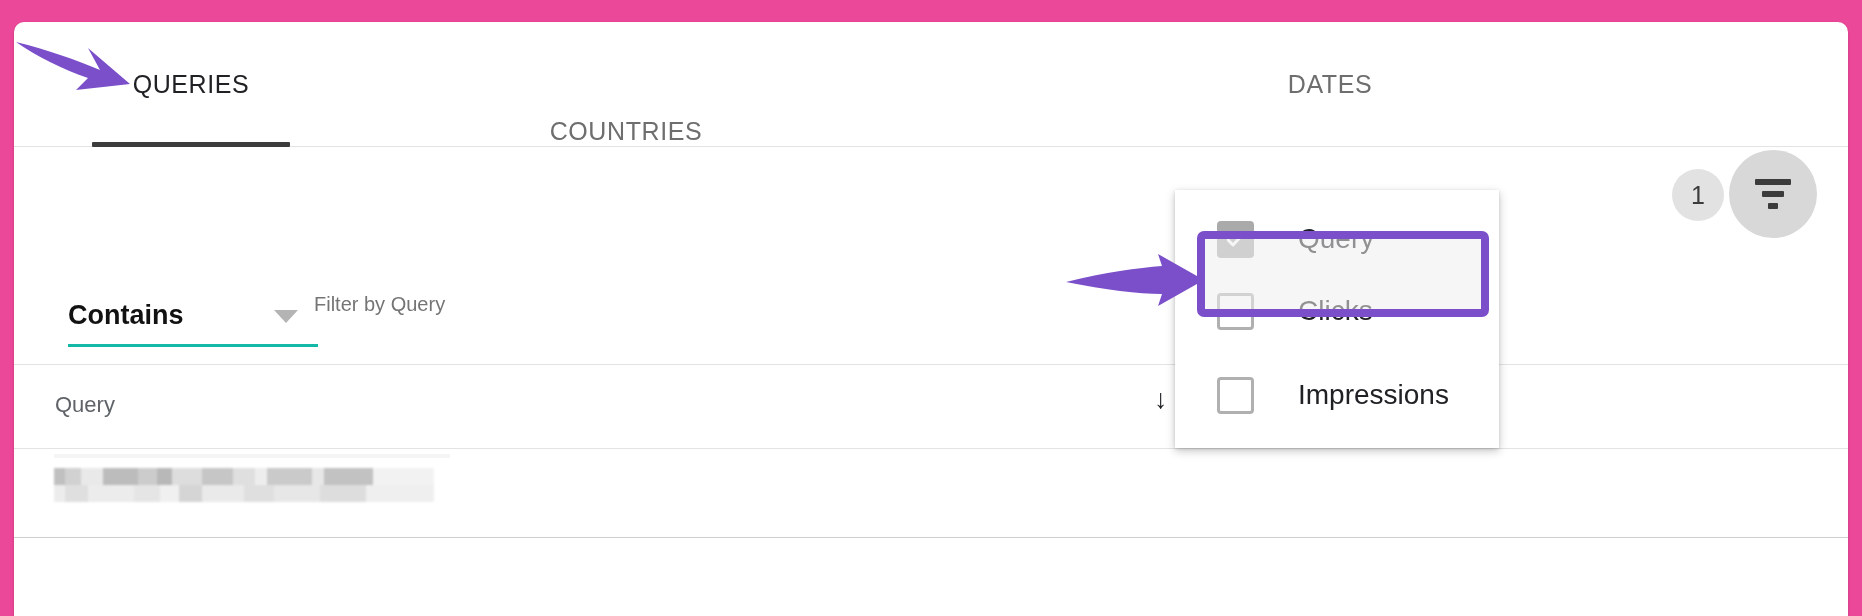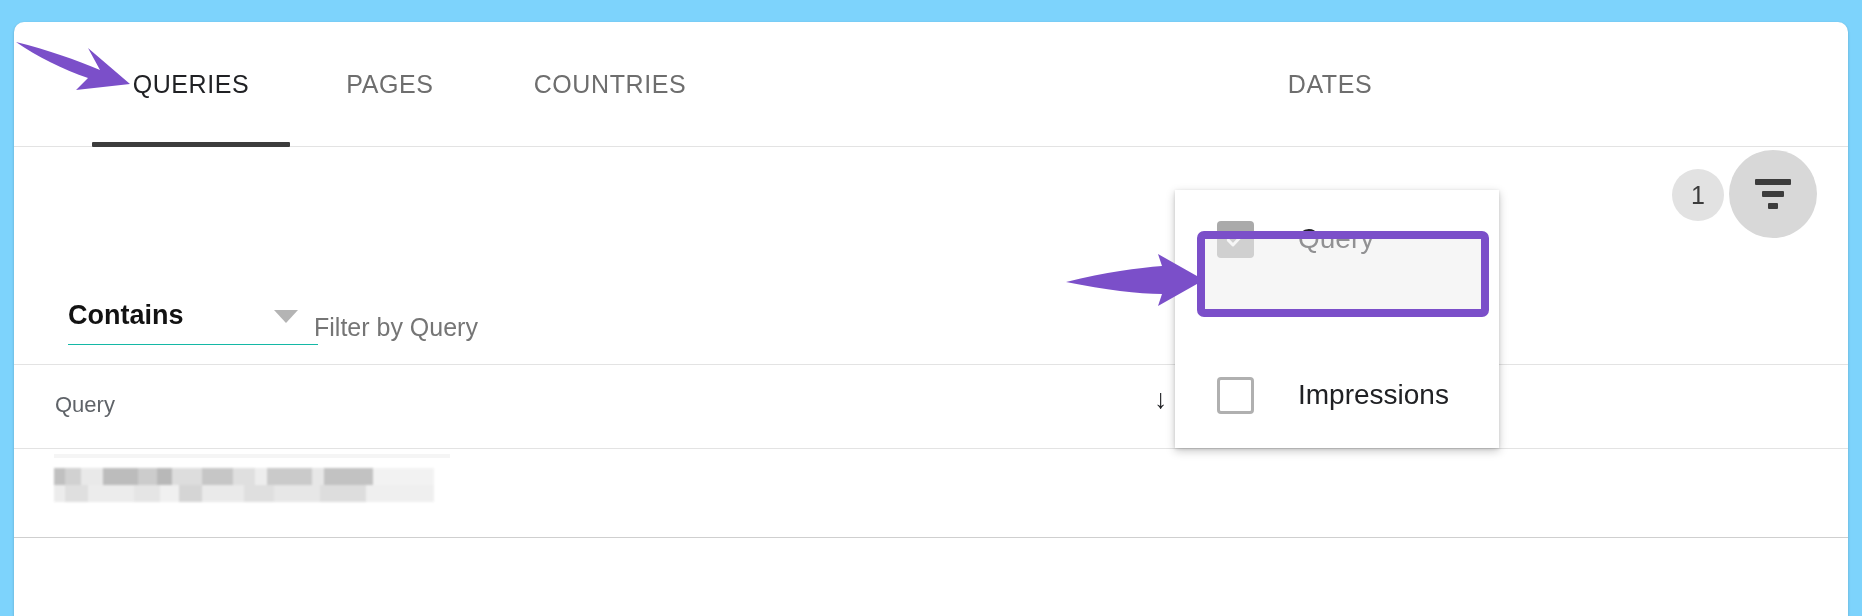--- a/index.html
+++ b/index.html
@@ -10,21 +10,21 @@
     height: 616px;
     overflow: hidden;
     font-family: "Liberation Sans", sans-serif;
     -webkit-font-smoothing: antialiased;
   }
 
   #screen {
     position: relative;
     width: 1862px;
     height: 616px;
-    background: #7dd3fc;
+    background: #ec4899;
     text-decoration: underline;
   }
 
   
   .card {
     position: absolute;
     left: 14px;
     top: 22px;
     width: 1834px;
     height: 594px;
@@ -125,47 +125,47 @@
     width: 100%;
     height: 118px;
     border-bottom: 1px solid #e3e3e3;
   }
   .select-contains {
     position: absolute;
     left: 54px;
     top: 40px;
     width: 250px;
     height: 58px;
-    border-bottom: 1px solid #14b8a6;
+    border-bottom: 3px solid #14b8a6;
     display: flex;
     align-items: center;
   }
   .select-contains .value {
     font-size: 27px;
     font-weight: 700;
     color: #121212;
   }
   .caret {
     position: absolute;
     right: 20px;
     top: 24px;
     width: 0; height: 0;
     border-left: 12px solid transparent;
     border-right: 12px solid transparent;
     border-top: 13px solid #b4b4b4;
   }
   .filter-input {
     position: absolute;
     left: 298px;
-    top: 51px;
+    top: 28px;
     width: 1050px;
     height: 58px;
     display: flex;
     align-items: center;
-    font-size: 25px;
+    font-size: 20px;
     color: #9e9e9e;
     background: transparent;
     border: none;
     outline: none;
     font-family: "Liberation Sans", sans-serif;
   }
 
   
   .thead {
     position: absolute;
@@ -317,25 +317,22 @@
 
   <div class="card">
 
     <div class="tabbar">
 
       <div class="tab active" style="left:78px;width:198px;">
         <span>QUERIES</span>
         <span class="underline"></span>
       </div>
 
-      <div class="tab" style="left:300px;width:152px;">
-        <span>PAGES</span>
-      </div>
-
-      <div class="tab" style="left:478px;width:236px;">
+
+      <div class="tab" style="left:494px;width:236px;align-items:flex-end;">
         <span>COUNTRIES</span>
       </div>
 
 
 
       <div class="tab" style="left:1240px;width:152px;">
         <span>DATES</span>
       </div>
     </div>
 
@@ -383,20 +380,24 @@
 
     <div class="dd-item" id="dd-query">
       <span class="cb checked">
         <svg width="25" height="25" viewBox="0 0 24 24" aria-hidden="true">
           <path d="M5 12.6 L9.6 17.2 L19 7.3" fill="none" stroke="#ffffff" stroke-width="2.8" stroke-linecap="round" stroke-linejoin="round"></path>
         </svg>
       </span>
       <span class="lbl">Query</span>
     </div>
 
+    <div class="dd-item" id="dd-clicks">
+      <span class="cb unchecked"></span>
+      <span class="lbl">Clicks</span>
+    </div>
 
     <div class="dd-item" id="dd-impressions">
       <span class="cb unchecked"></span>
       <span class="lbl">Impressions</span>
     </div>
   </div>
 
   <div class="highlight-box"></div>
 
   <svg class="arrow" id="arrow-tab" viewBox="0 0 120 64">

